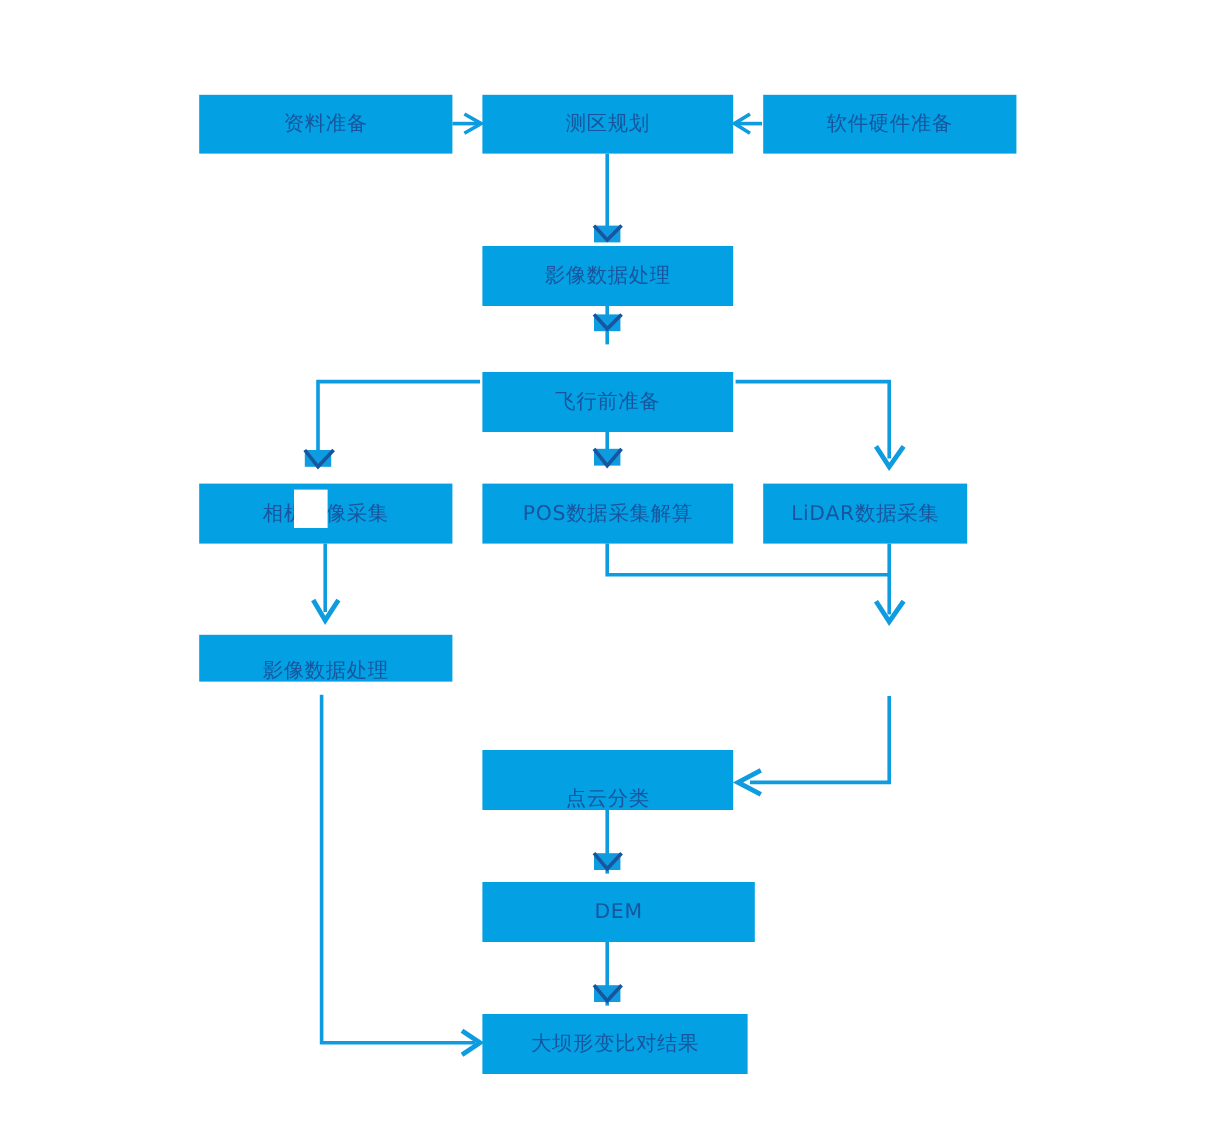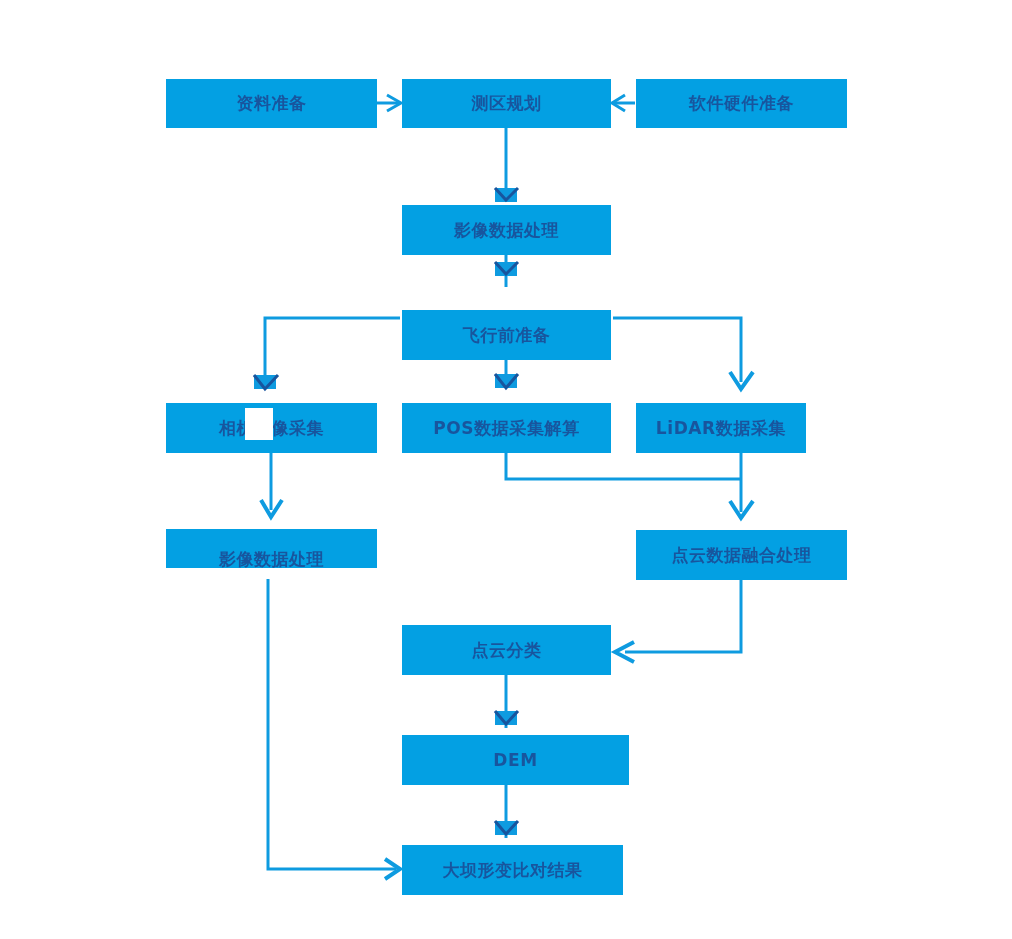--- a/index.html
+++ b/index.html
@@ -29,21 +29,21 @@
     display: block;
   }
   .node-box {
     position: absolute;
     box-sizing: border-box;
     display: flex;
     align-items: center;
     justify-content: center;
     background: #03A0E3;
     color: #18559E;
-    font-weight: bold;
+    font-weight: normal;
     font-size: 17px;
     letter-spacing: 0.5px;
     line-height: 1;
     white-space: nowrap;
     user-select: none;
   }
   .node-box.latin {
     font-size: 17px;
     letter-spacing: 0.6px;
     text-align: right;
@@ -167,25 +167,22 @@
   </div>
 
   <div class="node-box latin" style="left:636px; top:403px; width:170px; height:50px;">
     <span>LiDAR数据采集</span>
   </div>
 
   <div class="node-box" style="left:166px; top:529px; width:211px; height:39px;align-items:flex-end;">
     <span>影像数据处理</span>
   </div>
 
-  <div class="node-box" style="left:636px; top:530px; width:211px; height:50px;">
-    <span>点云数据融合处理</span>
-  </div>
 
-  <div class="node-box" style="left:402px; top:625px; width:209px; height:50px;">
+  <div class="node-box" style="left:402px; top:625px; width:209px; height:50px;align-items:flex-end;">
     <span>点云分类</span>
   </div>
 
   <div class="node-box latin" style="left:402px; top:735px; width:227px; height:50px;">
     <span>DEM</span>
   </div>
 
   <div class="node-box" style="left:402px; top:845px; width:221px; height:50px;text-align:center;">
     <span>大坝形变比对结果</span>
   </div>

